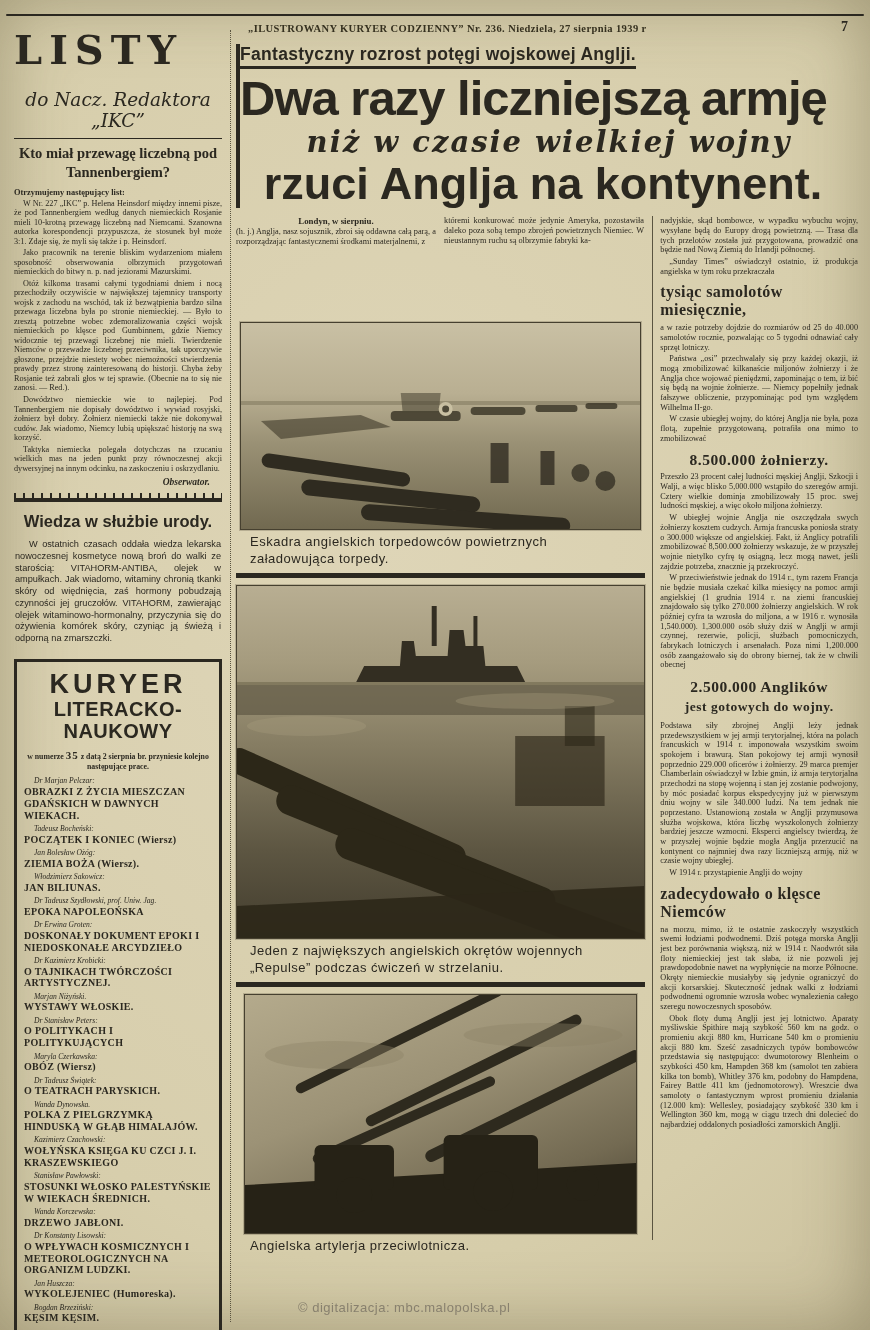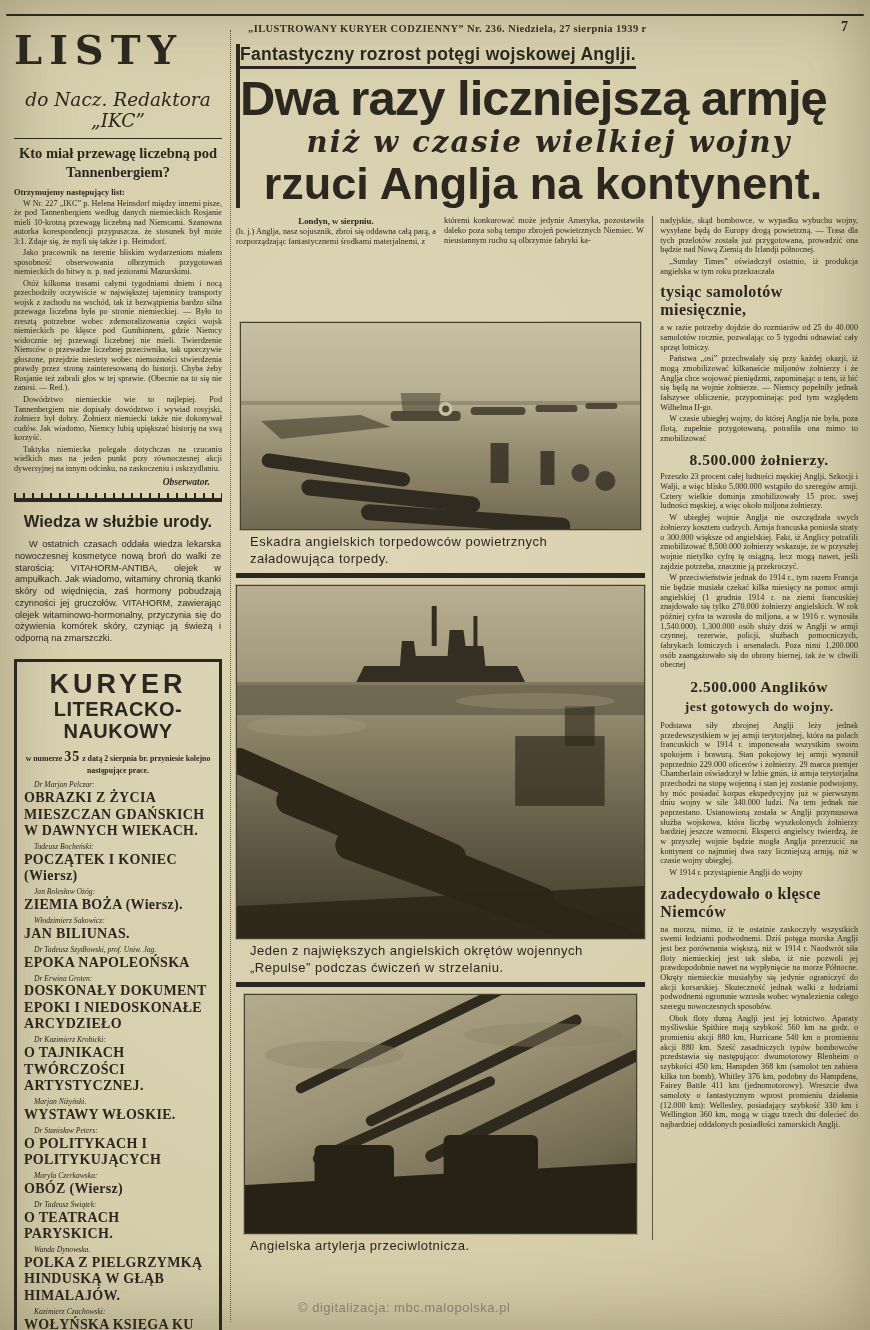--- a/index.html
+++ b/index.html
@@ -24,24 +24,24 @@
   .signature{text-align:right;font-style:italic;font-weight:bold;font-size:9.5px;margin:4px 12px 6px 0;}
   .tick-bar{height:9px;margin:5px 0 10px;
     background:repeating-linear-gradient(90deg,#2b2820 0 2px,transparent 2px 9px) top/100% 5px no-repeat,
                linear-gradient(#2b2820,#2b2820) bottom/100% 4px no-repeat;}
   .uroda-title{font-family:"Liberation Sans",sans-serif;font-weight:bold;font-size:16.5px;text-align:center;margin:2px 0 8px;}
   .uroda-body{font-family:"Liberation Sans",sans-serif;font-size:9.2px;line-height:1.28;text-align:justify;text-indent:14px;margin:0 1px 14px;}
   .kuryer-box{border:3px solid #2b2820;padding:9px 7px 6px;margin-top:4px;background:rgba(255,255,255,0.03);}
   .kuryer-title1{font-family:"Liberation Sans",sans-serif;font-weight:bold;font-size:27px;line-height:1;text-align:center;letter-spacing:4px;}
   .kuryer-title2{font-family:"Liberation Sans",sans-serif;font-weight:bold;font-size:20px;line-height:1.1;text-align:center;letter-spacing:.5px;margin-bottom:6px;}
   .kuryer-intro{font-size:7.8px;font-weight:bold;text-align:center;line-height:1.3;margin:0 0 5px;}
-  .big-num{font-size:14px;font-weight:bold;letter-spacing:1px;}
+  .big-num{font-size:11px;font-weight:bold;letter-spacing:1px;}
   .entry{margin-bottom:3.5px;}
   .entry .author{font-style:italic;font-size:7.6px;margin-left:10px;line-height:1.15;}
-  .entry .work{font-weight:bold;font-size:14px;line-height:1.18;letter-spacing:.3px;}
+  .entry .work{font-weight:bold;font-size:10px;line-height:1.18;letter-spacing:.3px;}
 
   
   .main-col{position:absolute;left:236px;top:44px;width:622px;}
   .header-block{border-left:4px solid #2b2820;}
   .kicker{display:inline-block;font-family:"Liberation Sans",sans-serif;font-weight:bold;font-size:17.5px;letter-spacing:.3px;border-bottom:3px solid #2b2820;padding-bottom:1px;}
   .headline1{font-family:"Liberation Sans",sans-serif;font-weight:bold;font-size:49px;letter-spacing:-1px;line-height:1.05;white-space:nowrap;margin-top:4px;}
   .headline-sub{font-family:"DejaVu Serif",serif;font-weight:bold;font-style:italic;font-size:29px;text-align:center;letter-spacing:2px;line-height:1.15;margin-top:2px;}
   .headline3{font-family:"Liberation Sans",sans-serif;font-weight:bold;font-size:45px;line-height:1.08;text-align:center;white-space:nowrap;margin-left:-12px;}
   .body-row{display:flex;margin-top:8px;}
   .mid-area{width:410px;}

